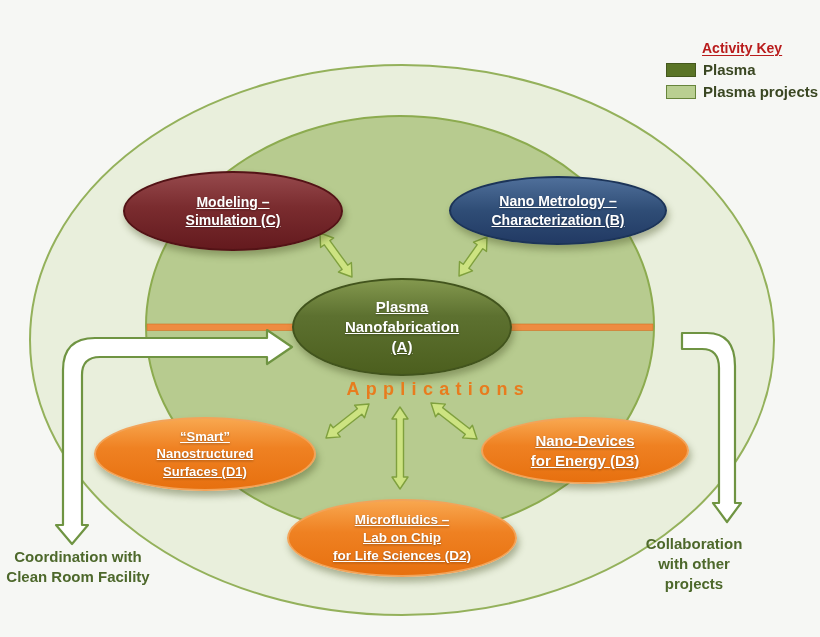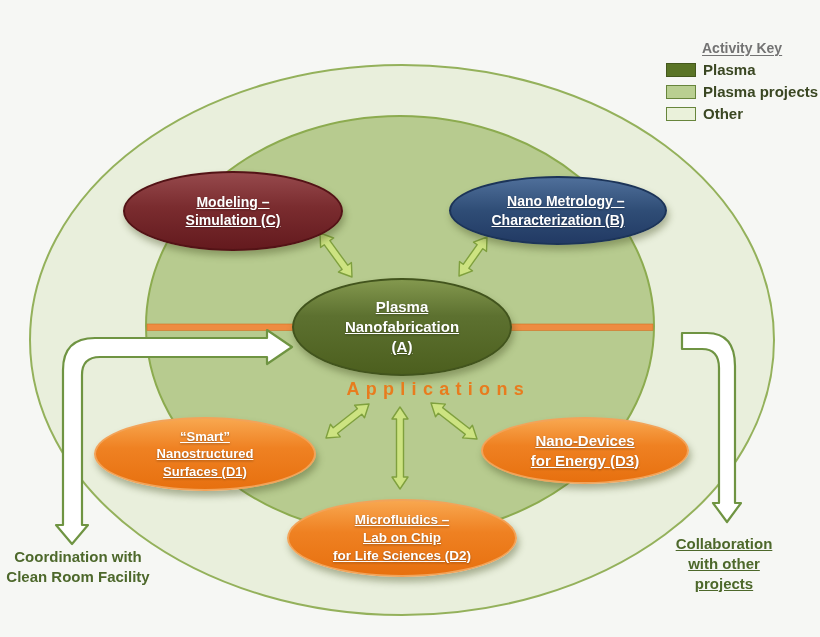--- a/index.html
+++ b/index.html
@@ -27,55 +27,54 @@
   }
   .node-c{
     left:123px;top:171px;width:216px;height:76px;font-size:14px;
     background:linear-gradient(180deg,#96494c 0%,#7a2c2f 45%,#641a1e 100%);
     border:2px solid #531316;
   }
   .node-b{
     left:449px;top:176px;width:214px;height:65px;font-size:14px;
     background:linear-gradient(180deg,#4f6f9a 0%,#2f4d76 50%,#223a64 100%);
     border:2px solid #1c3458;
-    text-align:right;
   }
   .node-orange{
     background:linear-gradient(180deg,#f8a74f 0%,#ef8122 42%,#e7700f 100%);
     border:2px solid #f2a359;
   }
   .node-d1{left:94px;top:417px;width:218px;height:70px;font-size:13px;}
   .node-d2{left:287px;top:499px;width:226px;height:74px;font-size:13.5px;}
   .node-d3{left:481px;top:417px;width:204px;height:63px;font-size:15px;}
 
   .applications{
     position:absolute;left:270px;top:379px;width:260px;
     text-align:right;font-size:18px;font-weight:bold;
     letter-spacing:0.35em;color:#e87c1e;
   }
 
   .legend{position:absolute;left:666px;top:40px;width:154px;}
   .legend-title{
-    color:#737373;font-weight:bold;font-size:14px;
+    color:#b91c1c;font-weight:bold;font-size:14px;
     text-decoration:underline;text-underline-offset:2px;
     margin:0 0 6px 36px;
   }
   .legend-item{display:flex;align-items:center;gap:7px;margin-bottom:7px;}
   .legend-swatch{width:30px;height:14px;border:1px solid #67853b;box-sizing:border-box;}
   .sw-plasma{background:#5a7426;border-color:#44581d;}
   .sw-enabled{background:#b9cf91;}
   .sw-other{background:#eaf1da;}
   .legend-label{font-weight:bold;font-size:15px;color:#3a4722;line-height:1;}
 
   .caption{
     position:absolute;font-weight:bold;font-size:15px;color:#4d682b;
     text-align:center;line-height:1.32;white-space:pre-line;
   }
   .caption-left{left:2px;top:547px;width:152px;}
-  .caption-right{left:659px;top:534px;width:130px;text-decoration:underline;}
+  .caption-right{left:629px;top:534px;width:130px;}
 </style>
 </head>
 <body>
 
 <div class="stage">
 
   <svg class="bg" width="820" height="637" viewBox="0 0 820 637">
 
     <ellipse cx="402" cy="340" rx="372" ry="275" fill="#e9efdc" stroke="#94b15b" stroke-width="2"></ellipse>
 
@@ -127,24 +126,20 @@
   <div class="legend">
     <div class="legend-title">Activity Key</div>
     <div class="legend-item">
       <span class="legend-swatch sw-plasma"></span>
       <span class="legend-label">Plasma</span>
     </div>
     <div class="legend-item">
       <span class="legend-swatch sw-enabled"></span>
       <span class="legend-label">Plasma projects</span>
     </div>
-    <div class="legend-item">
-      <span class="legend-swatch sw-other"></span>
-      <span class="legend-label">Other</span>
-    </div>
   </div>
 
   <div class="caption caption-left">Coordination with
 Clean Room Facility</div>
   <div class="caption caption-right">Collaboration
 with other
 projects</div>
 
 </div>
 

